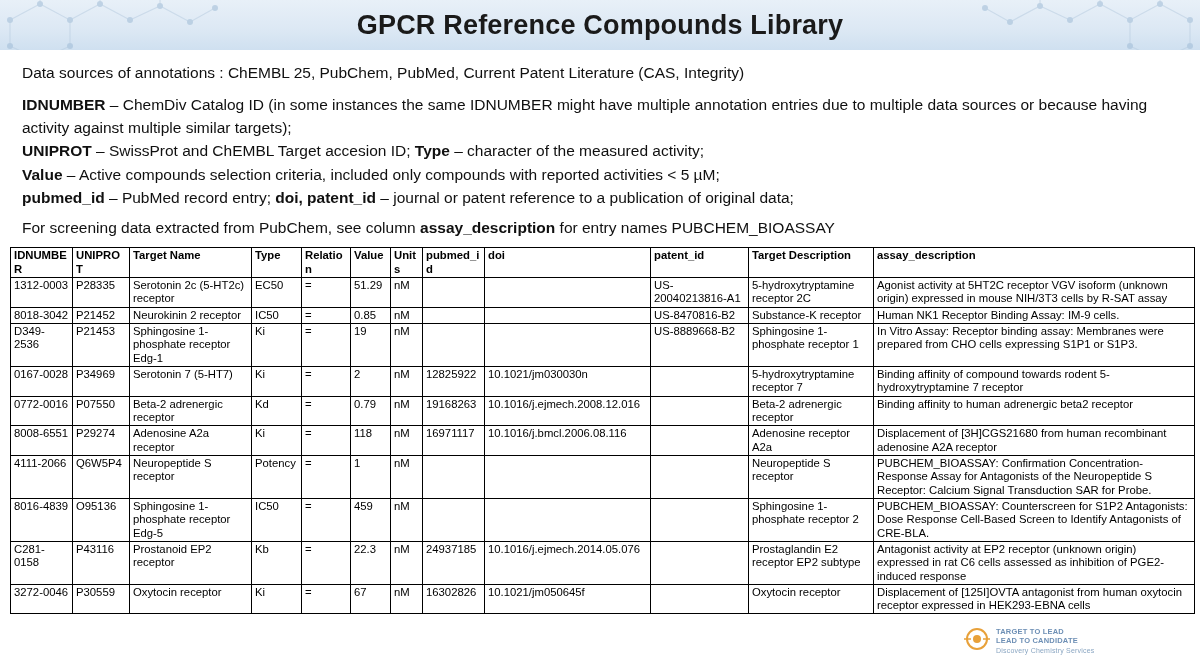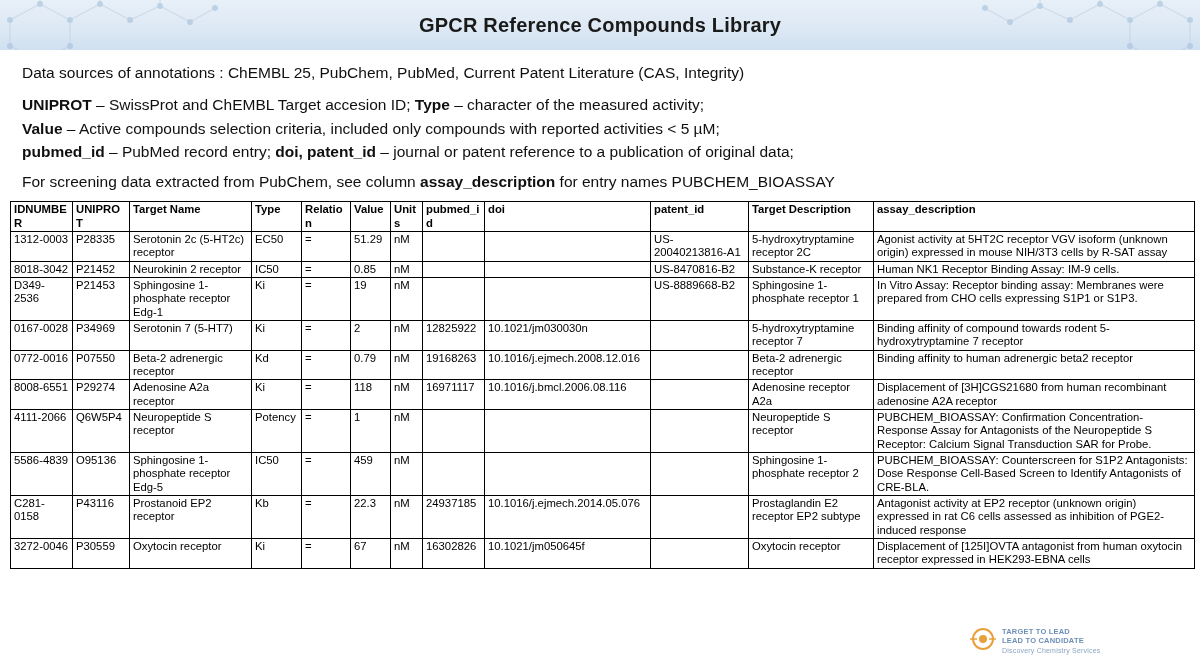--- a/index.html
+++ b/index.html
@@ -30,21 +30,21 @@
   }
   .banner-molecule.left { left: 0; }
   .banner-molecule.right { right: 0; }
   .banner-title {
     position: absolute;
     top: 0; left: 0; right: 0;
     height: 50px;
     display: flex;
     align-items: center;
     justify-content: center;
-    font-size: 20px;
+    font-size: 27px;
     font-weight: bold;
     color: #1a1a1a;
     letter-spacing: .2px;
   }
 
   
   .body {
     padding: 12px 28px 0 22px;
   }
   .line {
@@ -100,21 +100,21 @@
   .c6 { width: 32px; }
   .c7 { width: 62px; }
   .c8 { width: 166px; }
   .c9 { width: 98px; }
   .c10 { width: 125px; }
   .c11 { width: 321px; }
 
   
   .footer-logo {
     position: absolute;
-    right: 22px;
+    right: 28px;
     bottom: 2px;
     width: 210px;
     height: 30px;
     pointer-events: none;
   }
   .fl-text {
     position: absolute;
     left: 34px;
     top: 2px;
     font-size: 7.5px;
@@ -186,20 +186,23 @@
         <circle cx="15" cy="18" r="3"></circle>
       </g>
     </svg>
     <div class="banner-title">GPCR Reference Compounds Library</div>
   </div>
 
   <div class="body">
 
     <div class="line src">Data sources of annotations : ChEMBL 25, PubChem, PubMed, Current Patent Literature (CAS, Integrity)</div>
 
+    <div class="line para">
+      <span class="b">IDNUMBER</span><span> – ChemDiv Catalog ID (in some instances the same IDNUMBER might have multiple annotation entries due to multiple data sources or because having activity against multiple similar targets);</span>
+    </div>
 
     <div class="line para">
       <span class="b">UNIPROT</span><span> – SwissProt and ChEMBL Target accesion ID; </span><span class="b">Type</span><span> – character of the measured activity;</span>
     </div>
 
     <div class="line para">
       <span class="b">Value</span><span> – Active compounds selection criteria, included only compounds with reported activities &lt; 5 µM;</span>
     </div>
 
     <div class="line para spaced">
@@ -345,21 +348,21 @@
           <td>1</td>
           <td>nM</td>
           <td></td>
           <td></td>
           <td></td>
           <td>Neuropeptide S receptor</td>
           <td>PUBCHEM_BIOASSAY: Confirmation Concentration-Response Assay for Antagonists of the Neuropeptide S Receptor: Calcium Signal Transduction SAR for Probe.</td>
         </tr>
 
         <tr>
-          <td>5586-4839</td>
+          <td>8016-4839</td>
           <td>O95136</td>
           <td>Sphingosine 1-phosphate receptor Edg-5</td>
           <td>IC50</td>
           <td>=</td>
           <td>459</td>
           <td>nM</td>
           <td></td>
           <td></td>
           <td></td>
           <td>Sphingosine 1-phosphate receptor 2</td>

